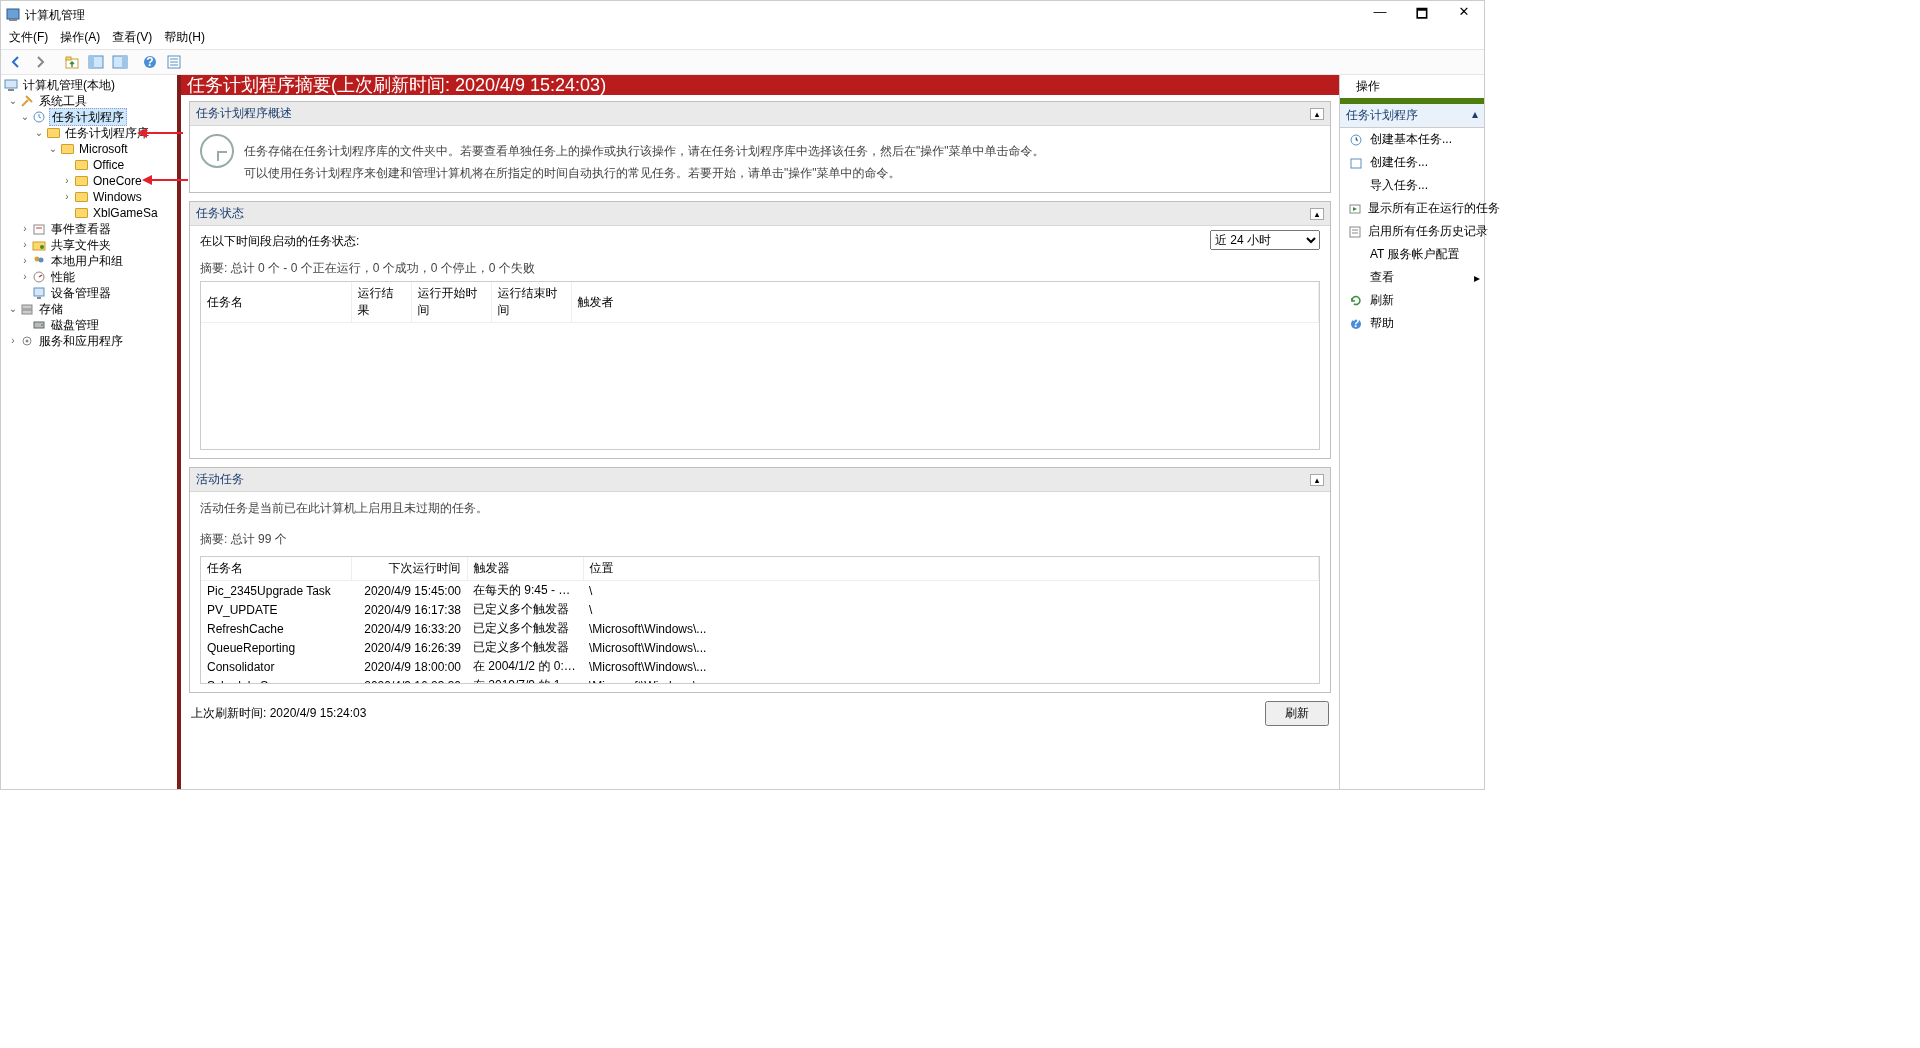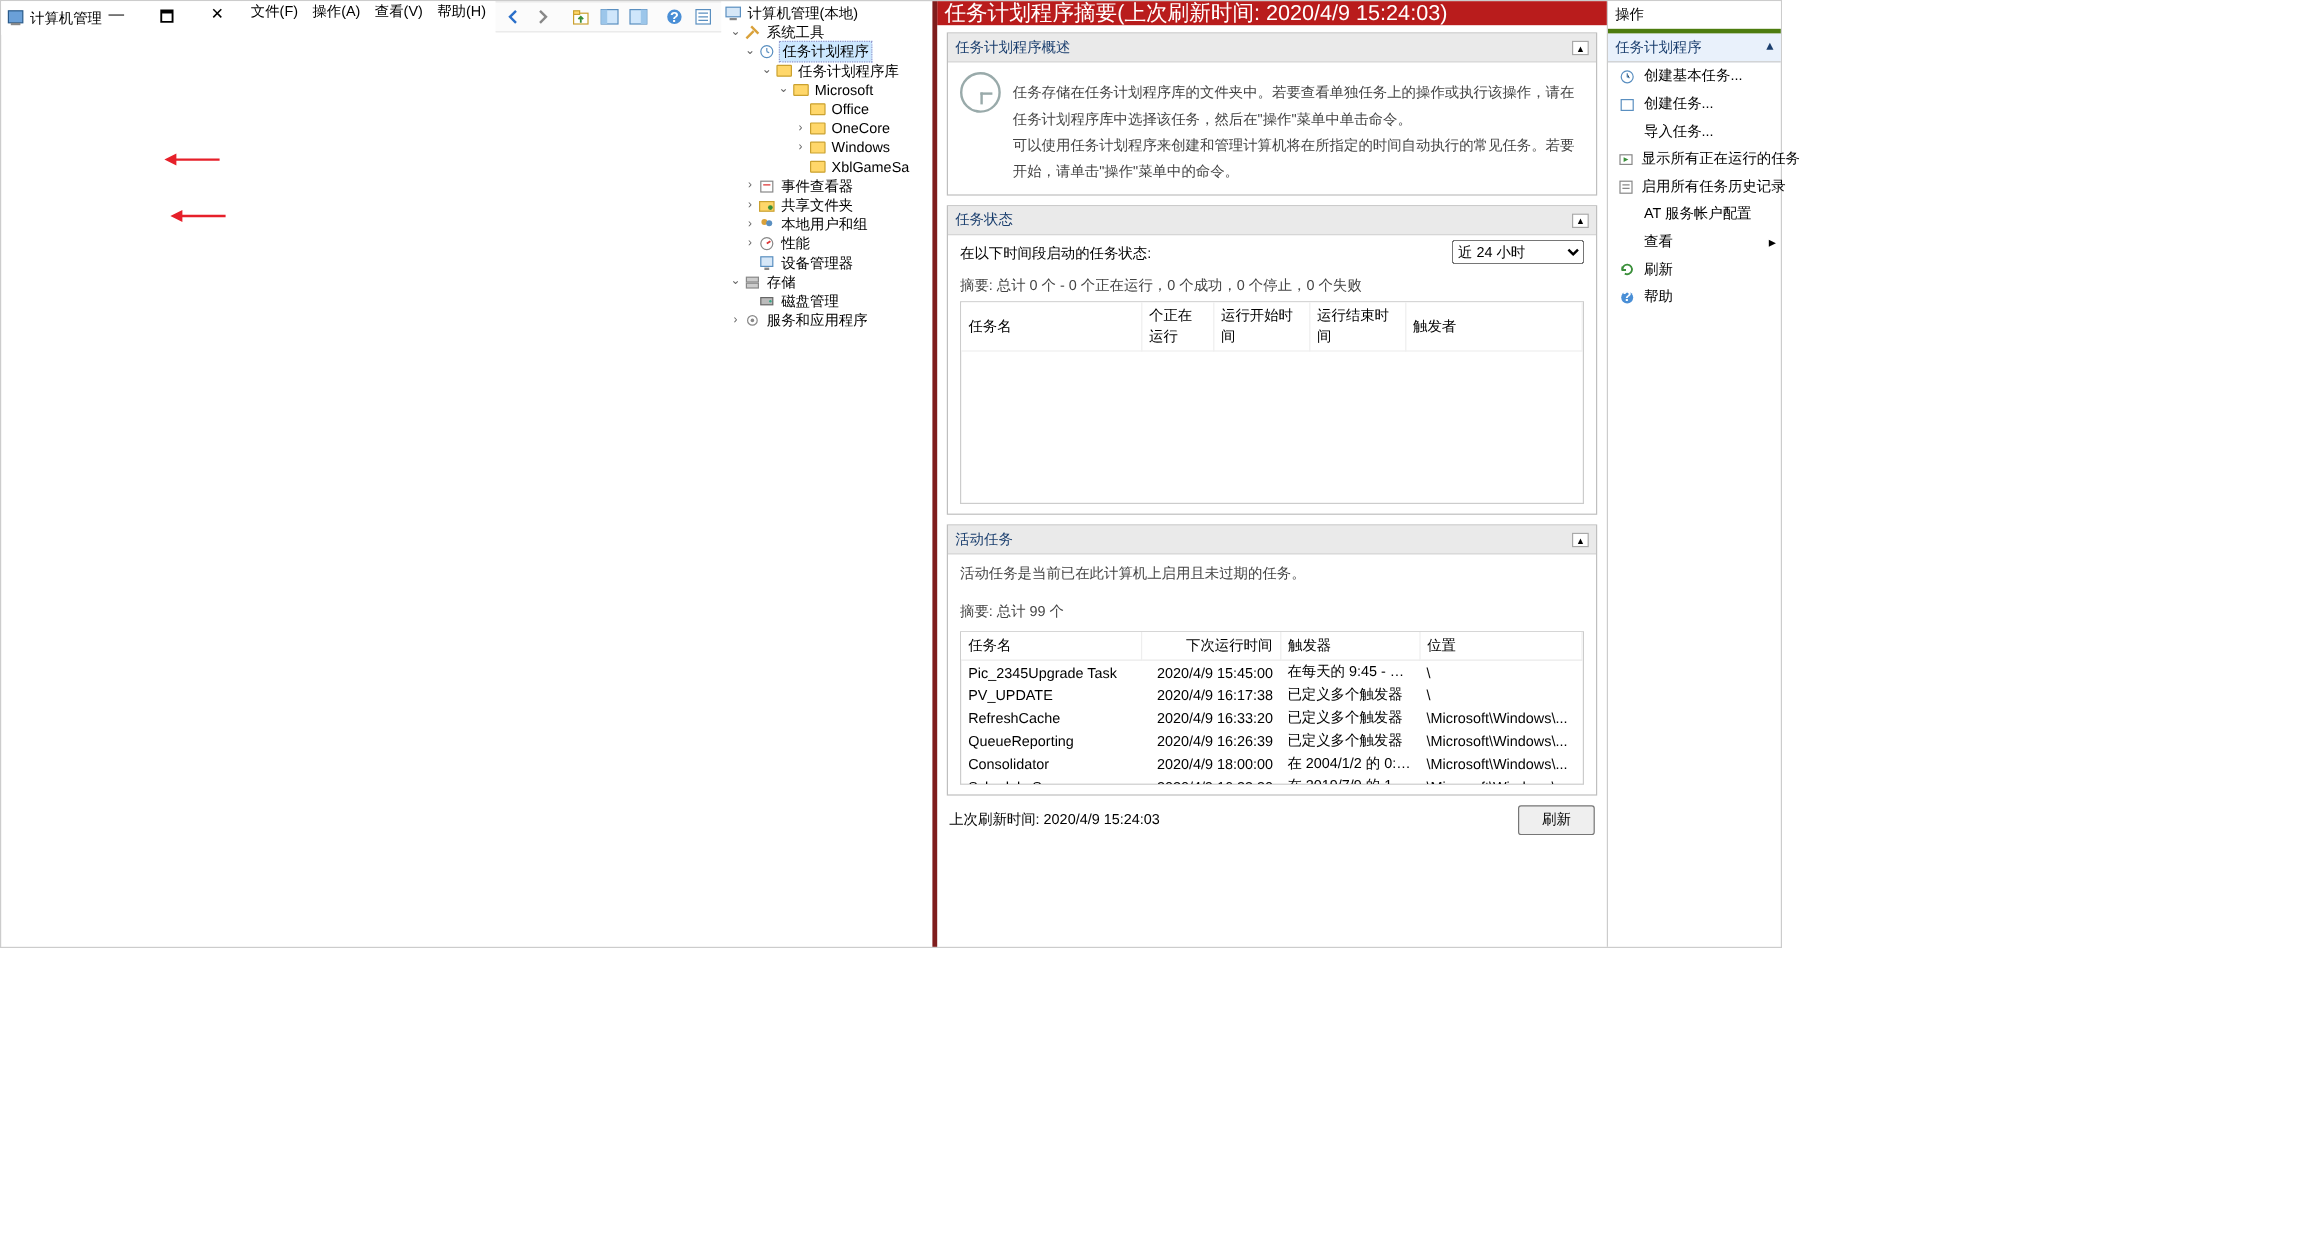--- a/index.html
+++ b/index.html
@@ -1,17 +1,17 @@
 <!DOCTYPE html>
 <html><head>
 <meta charset="utf-8">
 <style>
 * { margin: 0; padding: 0; box-sizing: border-box; font-family: "Microsoft YaHei", Tahoma, sans-serif; font-size: 12px; }
 body { background: #fff; overflow: hidden; }
-.window { width: 1485px; height: 790px; display: flex; flex-direction: row; border: 1px solid #ccc; }
+.window { width: 1485px; height: 790px; display: flex; flex-direction: column; border: 1px solid #ccc; }
 .titlebar { height: 28px; display: flex; align-items: center; padding: 0 4px; background: #fff; }
 .titlebar .icon { width: 16px; height: 16px; margin-right: 4px; }
 .titlebar .title { flex: 1; }
 .titlebar .winbtns { display: flex; gap: 18px; margin-right: 4px; }
 .titlebar .winbtns span { width: 24px; text-align: center; cursor: default; font-size: 13px; }
 .menubar { height: 20px; display: flex; gap: 12px; padding: 0 8px; background: #fff; }
 .toolbar { height: 26px; display: flex; align-items: center; gap: 2px; padding: 0 4px; border-top: 1px solid #e6e6e6; border-bottom: 1px solid #e6e6e6; background: #fbfbfb; }
 .toolbar .tbtn { width: 22px; height: 22px; display: flex; align-items: center; justify-content: center; }
 .body { flex: 1; display: flex; min-height: 0; }
 .tree { width: 180px; border-right: 4px solid #7f1d1d; overflow: auto; padding: 2px; }
@@ -47,21 +47,21 @@
 .grid .gbody { height: 126px; overflow: auto; }
 .active-grid .gbody { height: 126px; overflow-y: scroll; }
 .active-grid table { table-layout: fixed; }
 .active-grid td:nth-child(1), .active-grid th:nth-child(1){ width: 150px; }
 .active-grid td:nth-child(2), .active-grid th:nth-child(2){ width: 116px; text-align: right; }
 .active-grid td:nth-child(3), .active-grid th:nth-child(3){ width: 116px; }
 .bottom-bar { display: flex; align-items: center; padding: 6px 10px 4px; }
 .bottom-bar .lbl { flex: 1; }
 .bottom-bar button { padding: 2px 18px; }
 .actions { width: 144px; display: flex; flex-direction: column; }
-.actions-hdr { padding: 3px 6px; background: #fff; border-bottom: 4px solid #4d7c0f; }
+.actions-hdr { padding: 3px 16px; background: #fff; border-bottom: 6px solid #4d7c0f; }
 .actions-cat { background: #e9f1fb; border-bottom: 1px solid #ccc; padding: 3px 6px; color: #1a3e6e; display: flex; }
 .actions-cat span:first-child { flex: 1; }
 .actions ul { list-style: none; }
 .actions li { padding: 3px 4px 3px 8px; display: flex; align-items: center; gap: 6px; white-space: nowrap; }
 .actions .aicon { width: 16px; height: 14px; display: inline-flex; align-items: center; justify-content: center; }
 .arrow { position: absolute; pointer-events: none; }
 .arrow svg { overflow: visible; }
 .overview p { line-height: 22px; }
 .status-panel .panel-body { padding-bottom: 4px; }
 </style>
@@ -383,21 +383,21 @@
             <select><option>近 24 小时</option></select>
           </div>
           <div class="panel-body" style="padding-top:0">
             <p>摘要: 总计 0 个 - 0 个正在运行，0 个成功，0 个停止，0 个失败</p>
           </div>
           <div class="grid">
             <table>
                 <thead>
                   <tr>
               <th style="width:150px">任务名</th>
-              <th style="width:60px">个正在运行</th>
+              <th style="width:60px">运行结果</th>
               <th style="width:80px">运行开始时间</th>
               <th style="width:80px">运行结束时间</th>
               <th>触发者</th>
             </tr>
                 </thead>
               </table>
             <div class="gbody"></div>
           </div>
         </div>
 

